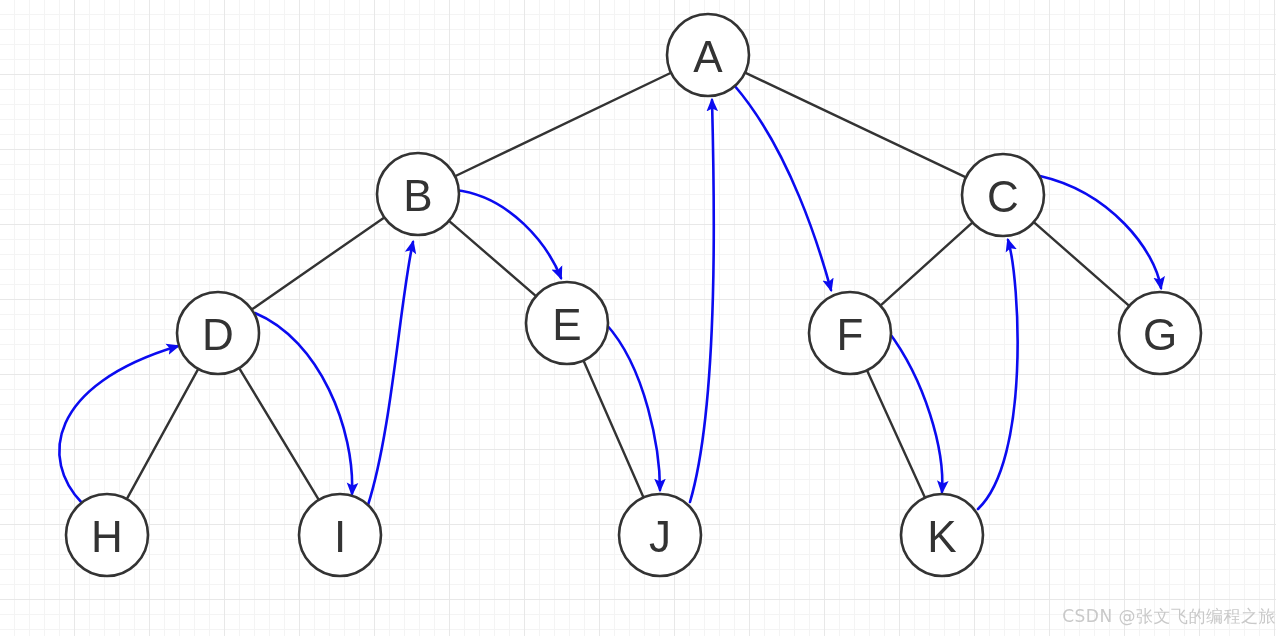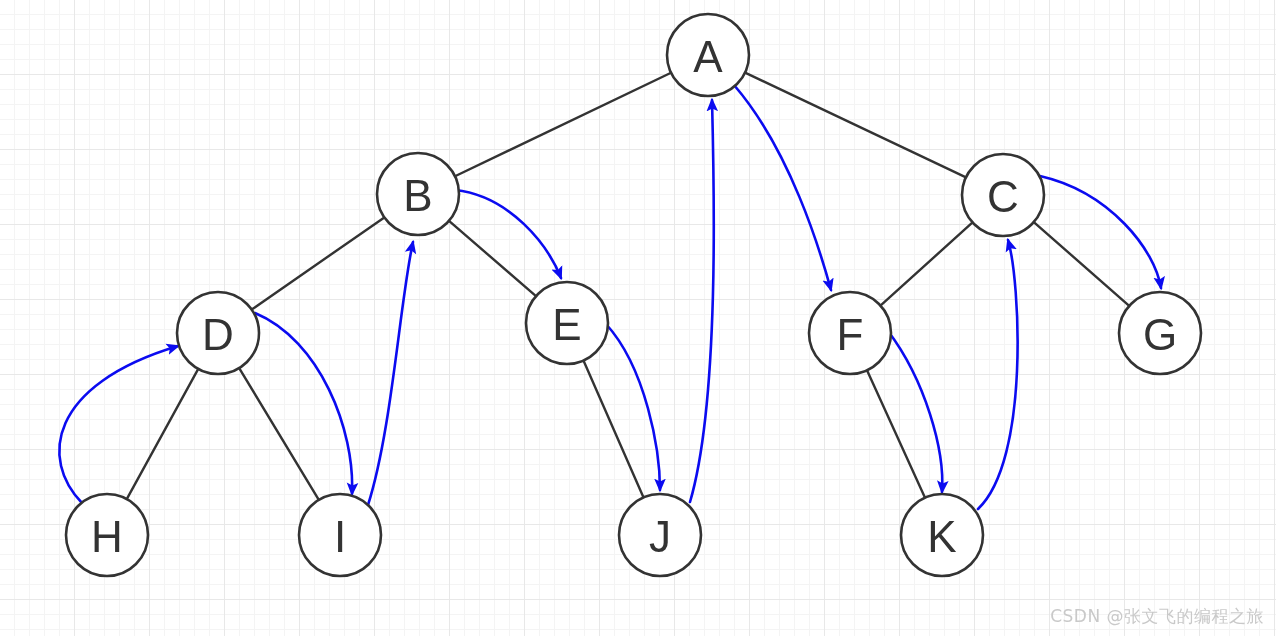--- a/index.html
+++ b/index.html
@@ -50,21 +50,21 @@
     stroke-linecap: round;
   }
   .thread-edge {
     stroke: #0b0bf0;
     stroke-width: 2.6;
     fill: none;
     stroke-linecap: round;
   }
   .watermark {
     position: absolute;
-    right: 12px;
+    right: 0;
     bottom: 8px;
     color: #c9c9c9;
     font-size: 17px;
     font-family: "DejaVu Sans", "Liberation Sans", sans-serif;
     letter-spacing: 0.5px;
     white-space: nowrap;
     user-select: none;
   }
 </style>
 </head>

